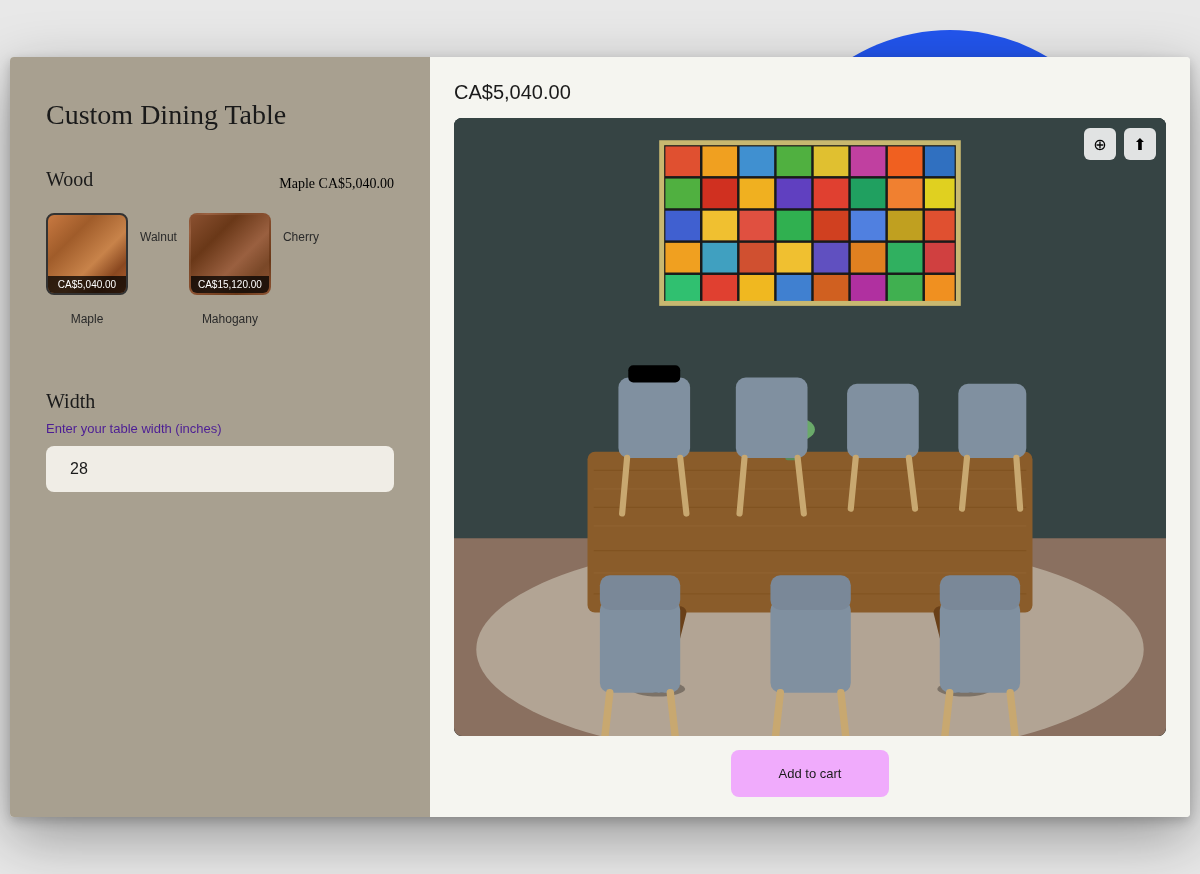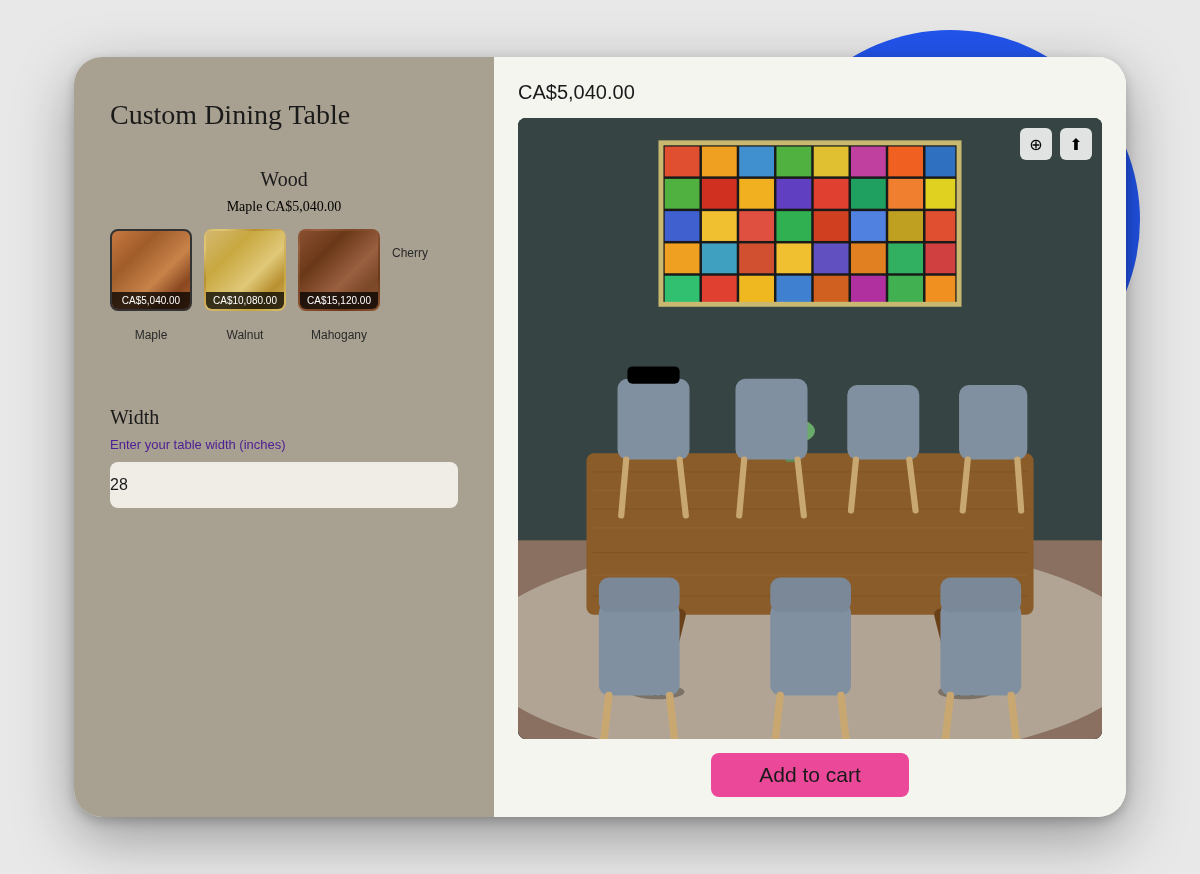--- a/index.html
+++ b/index.html
@@ -22,24 +22,24 @@
       background: #2255ee;
       border-radius: 50%;
       top: 30px;
       right: 60px;
       z-index: 0;
     }
 
     .device-wrapper {
       position: relative;
       z-index: 1;
-      width: 1052px;
+      width: 1180px;
       height: 760px;
       background: #f5f5f0;
-      border-radius: 28px;
+      border-radius: 4px;
       box-shadow: 0 20px 60px rgba(0,0,0,0.35), 0 4px 12px rgba(0,0,0,0.2);
       display: flex;
       overflow: hidden;
     }
 
     
     .left-panel {
       width: 420px;
       min-width: 420px;
       background: #a8a090;
@@ -69,21 +69,20 @@
 
     .wood-section {
       margin-bottom: 24px;
     }
 
     .wood-header {
       display: flex;
       justify-content: space-between;
       align-items: center;
       margin-bottom: 14px;
-      flex-direction: column;
     }
 
     .wood-selection-info {
       font-size: 14px;
       color: #000000;
     }
 
     .wood-options {
       display: flex;
       gap: 12px;
@@ -139,21 +138,21 @@
       color: #4c1d95;
       margin-bottom: 10px;
       font-family: Arial, sans-serif;
     }
 
     .text-input {
       width: 100%;
       background: #f0ede6;
       border: none;
       border-radius: 8px;
-      padding: 14px 0;
+      padding: 14px 24px;
       font-size: 16px;
       color: #1a1a1a;
       font-family: Arial, sans-serif;
       outline: none;
     }
 
     
     .right-panel {
       flex: 1;
       background: #f5f5f0;
@@ -201,26 +200,26 @@
       font-size: 16px;
     }
 
     .add-to-cart-row {
       display: flex;
       justify-content: center;
       padding-top: 14px;
     }
 
     .add-to-cart-btn {
-      background: #ec4899;
+      background: #f0abfc;
       color: #1a1a1a;
       border: none;
       border-radius: 8px;
-      padding: 10px 48px;
-      font-size: 21px;
+      padding: 16px 48px;
+      font-size: 13px;
       font-family: Arial, sans-serif;
       cursor: pointer;
       font-weight: 400;
     }
 
     
     .swatch-maple {
       background: linear-gradient(135deg, #c87941 0%, #a05c2a 30%, #c8834a 60%, #8a4820 80%, #b06030 100%);
     }
     .swatch-walnut {
@@ -252,23 +251,20 @@
       <div class="wood-options">
 
         <div class="wood-option selected">
           <div class="wood-swatch swatch-maple">
             <div class="wood-price-badge">CA$5,040.00</div>
           </div>
           <span class="wood-name">Maple</span>
         </div>
 
         <div class="wood-option">
-          <div class="wood-swatch swatch-walnut">
-            <div class="wood-price-badge">CA$10,080.00</div>
-          </div>
           <span class="wood-name">Walnut</span>
         </div>
 
         <div class="wood-option">
           <div class="wood-swatch swatch-mahogany">
             <div class="wood-price-badge">CA$15,120.00</div>
           </div>
           <span class="wood-name">Mahogany</span>
         </div>
 

